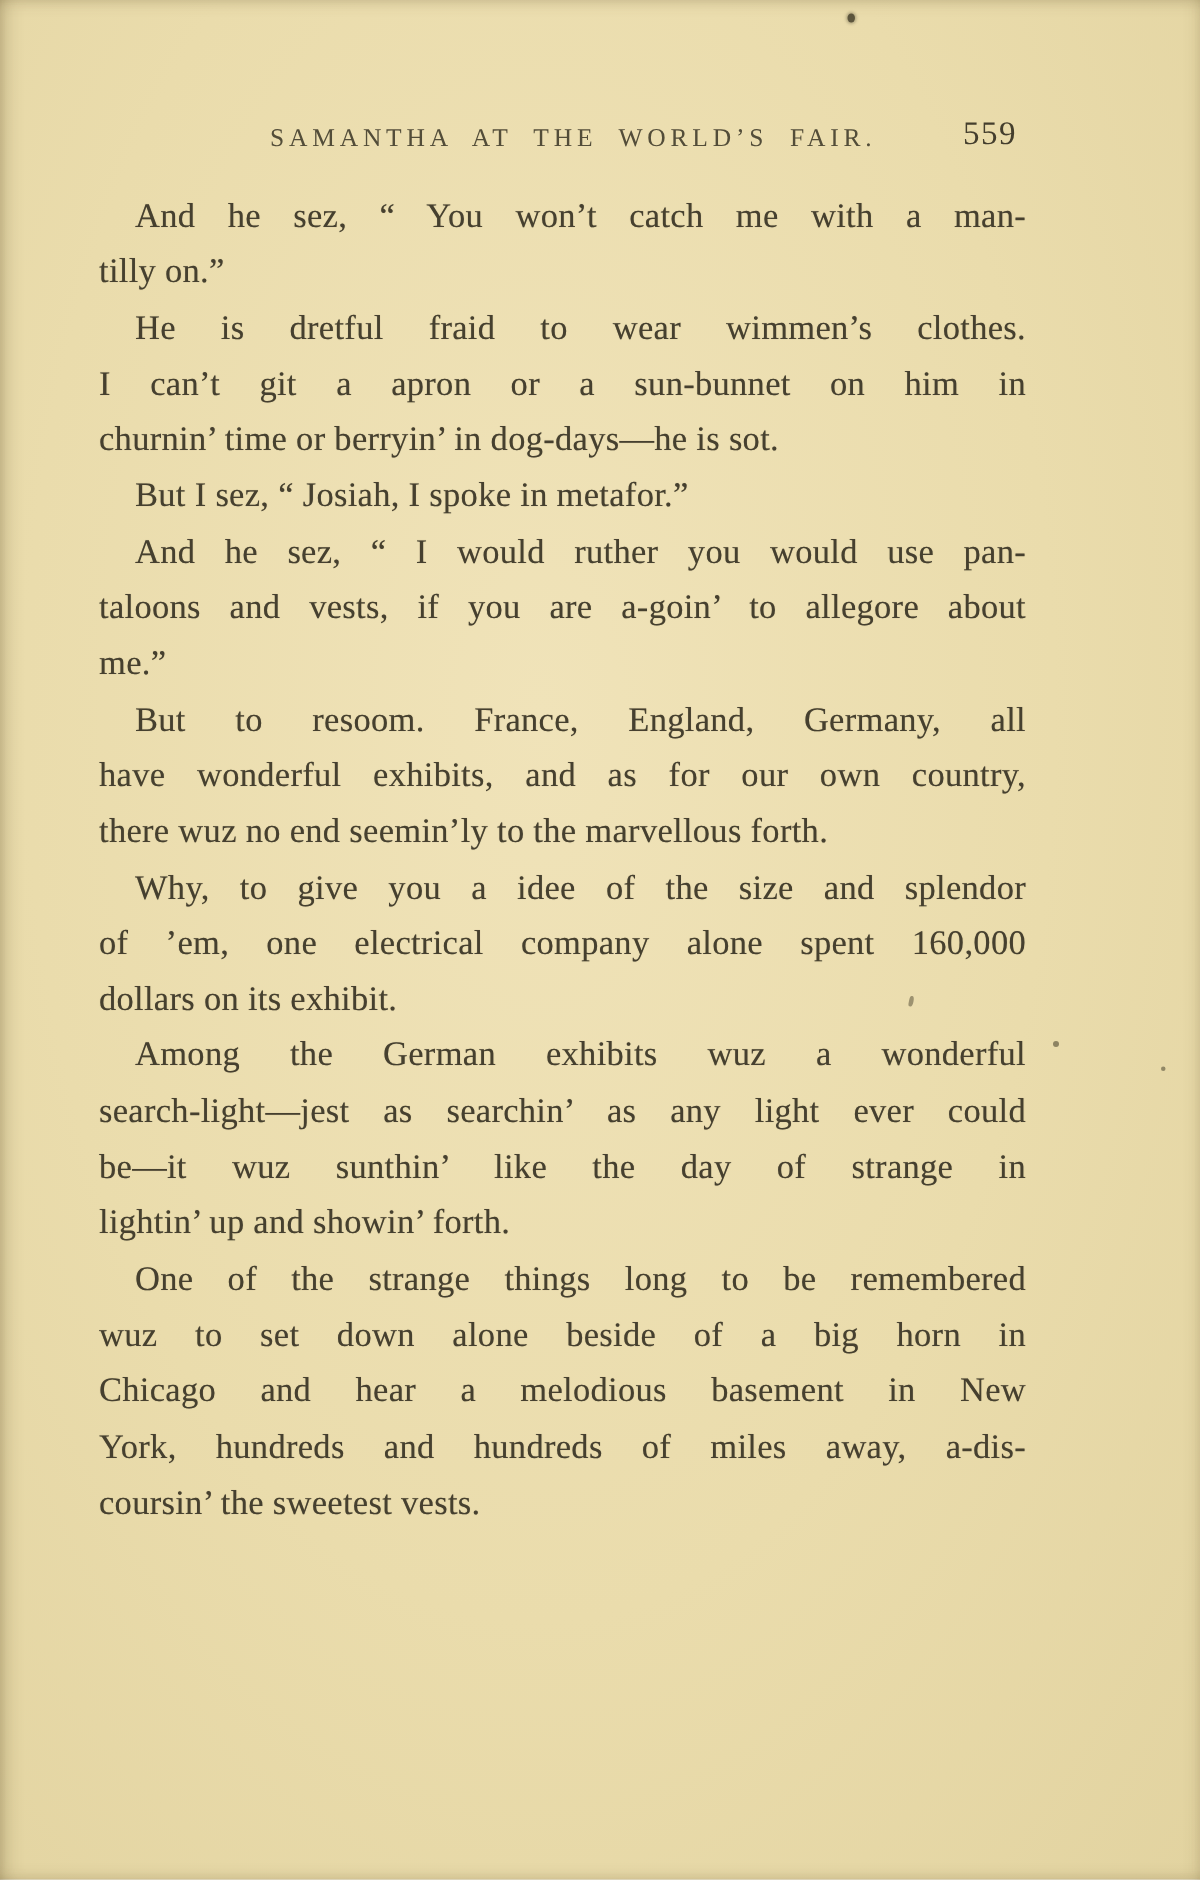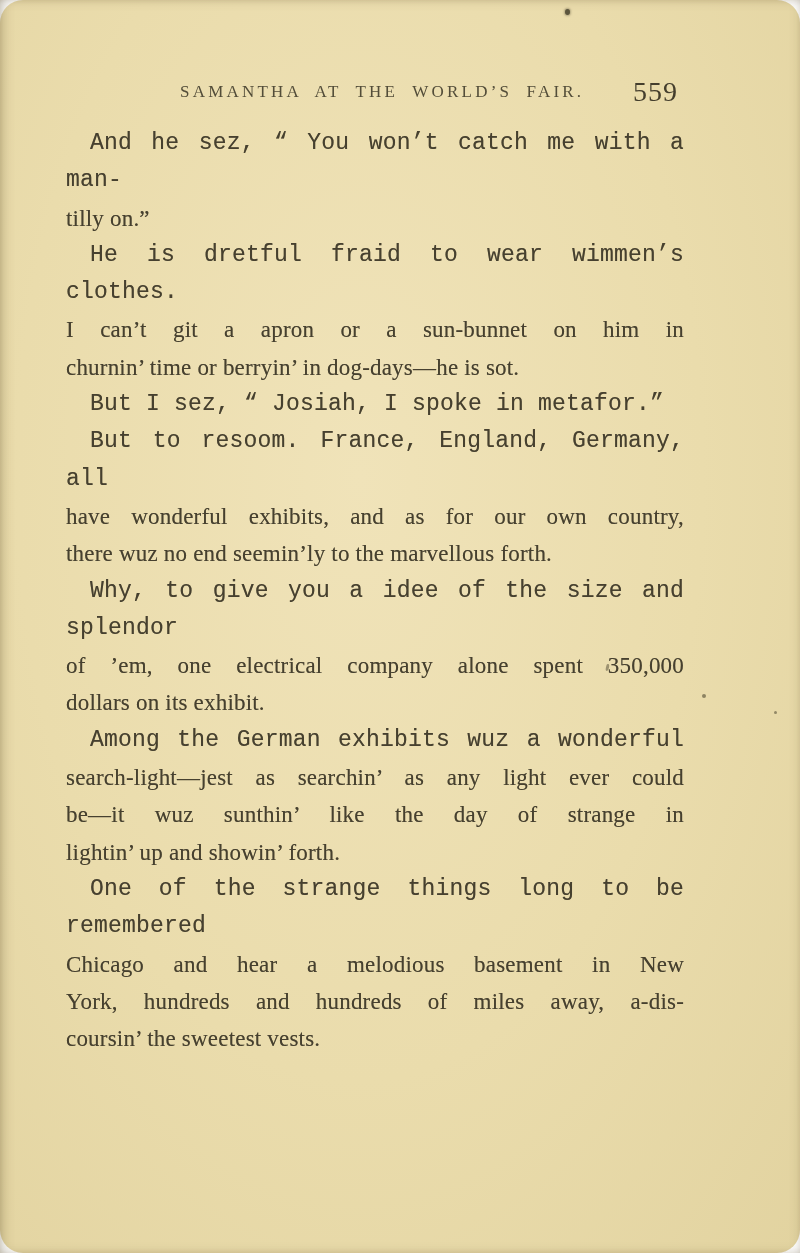--- a/index.html
+++ b/index.html
@@ -10,21 +10,20 @@
     overflow: hidden;
   }
   .page {
     position: absolute;
     inset: 0;
     width: 800px;
     height: 1253px;
     background: radial-gradient(ellipse at 45% 38%, #f0e3b9 0%, #eadcac 55%, #e2d3a0 100%);
     font-family: "Liberation Serif", "DejaVu Serif", serif;
     color: #46402f;
-    border-radius: 23px;
   }
   .page::after {
     content: "";
     position: absolute;
     inset: 0;
     pointer-events: none;
     box-shadow:
       inset 10px 0 14px -10px rgba(92, 76, 38, 0.45),
       inset -8px 0 12px -9px rgba(92, 76, 38, 0.25),
       inset 0 8px 12px -9px rgba(92, 76, 38, 0.28),
@@ -42,37 +41,37 @@
     font-size: 17px;
     letter-spacing: 3.2px;
     word-spacing: 7px;
     color: #534d39;
     white-space: nowrap;
   }
   .page-number {
     position: absolute;
     right: 122px;
     top: 76px;
-    font-size: 28px;
+    font-size: 22px;
     letter-spacing: 1px;
     color: #443e2d;
   }
   .text-block {
     position: absolute;
     left: 66px;
     top: 125px;
     width: 618px;
     font-size: 23px;
     line-height: 37.3px;
     letter-spacing: 0.2px;
     text-shadow: 0 0 0.5px rgba(70, 64, 47, 0.45);
   }
   .para { margin: 0; }
   .line { display: block; }
-  .line.indent { text-indent: 24px; font-family: Liberation Mono, monospace; }
+  .line.indent { text-indent: 24px; }
   .line.fill {
     text-align: justify;
     text-align-last: justify;
   }
   .speck {
     position: absolute;
     border-radius: 50%;
     pointer-events: none;
   }
   .speck-1 { left: 565px; top: 9px;  width: 5px; height: 6px; background: #5c553d; box-shadow: 0 0 2px 1px rgba(92,85,61,.4); }
@@ -100,42 +99,48 @@
     <p class="para">
       <span class="line indent fill">He is dretful fraid to wear wimmen’s clothes.</span>
       <span class="line fill">I can’t git a apron or a sun-bunnet on him in</span>
       <span class="line">churnin’ time or berryin’ in dog-days—he is sot.</span>
     </p>
 
     <p class="para">
       <span class="line indent">But I sez, “ Josiah, I spoke in metafor.”</span>
     </p>
 
+    <p class="para">
+      <span class="line indent fill">And he sez, “ I would ruther you would use pan-</span>
+      <span class="line fill">taloons and vests, if you are a-goin’ to allegore about</span>
+      <span class="line">me.”</span>
+    </p>
 
     <p class="para">
       <span class="line indent fill">But to resoom. France, England, Germany, all</span>
       <span class="line fill">have wonderful exhibits, and as for our own country,</span>
       <span class="line">there wuz no end seemin’ly to the marvellous forth.</span>
     </p>
 
     <p class="para">
       <span class="line indent fill">Why, to give you a idee of the size and splendor</span>
-      <span class="line fill">of ’em, one electrical company alone spent 350,000</span>
+      <span class="line fill">of ’em, one electrical company alone spent 160,000</span>
       <span class="line">dollars on its exhibit.</span>
     </p>
 
     <p class="para">
       <span class="line indent fill">Among the German exhibits wuz a wonderful</span>
       <span class="line fill">search-light—jest as searchin’ as any light ever could</span>
       <span class="line fill">be—it wuz sunthin’ like the day of strange in</span>
       <span class="line">lightin’ up and showin’ forth.</span>
     </p>
 
     <p class="para">
       <span class="line indent fill">One of the strange things long to be remembered</span>
+      <span class="line fill">wuz to set down alone beside of a big horn in</span>
       <span class="line fill">Chicago and hear a melodious basement in New</span>
       <span class="line fill">York, hundreds and hundreds of miles away, a-dis-</span>
       <span class="line">coursin’ the sweetest vests.</span>
     </p>
 
 
   </div>
 
   <div class="speck speck-1"></div>
   <div class="speck speck-2"></div>

